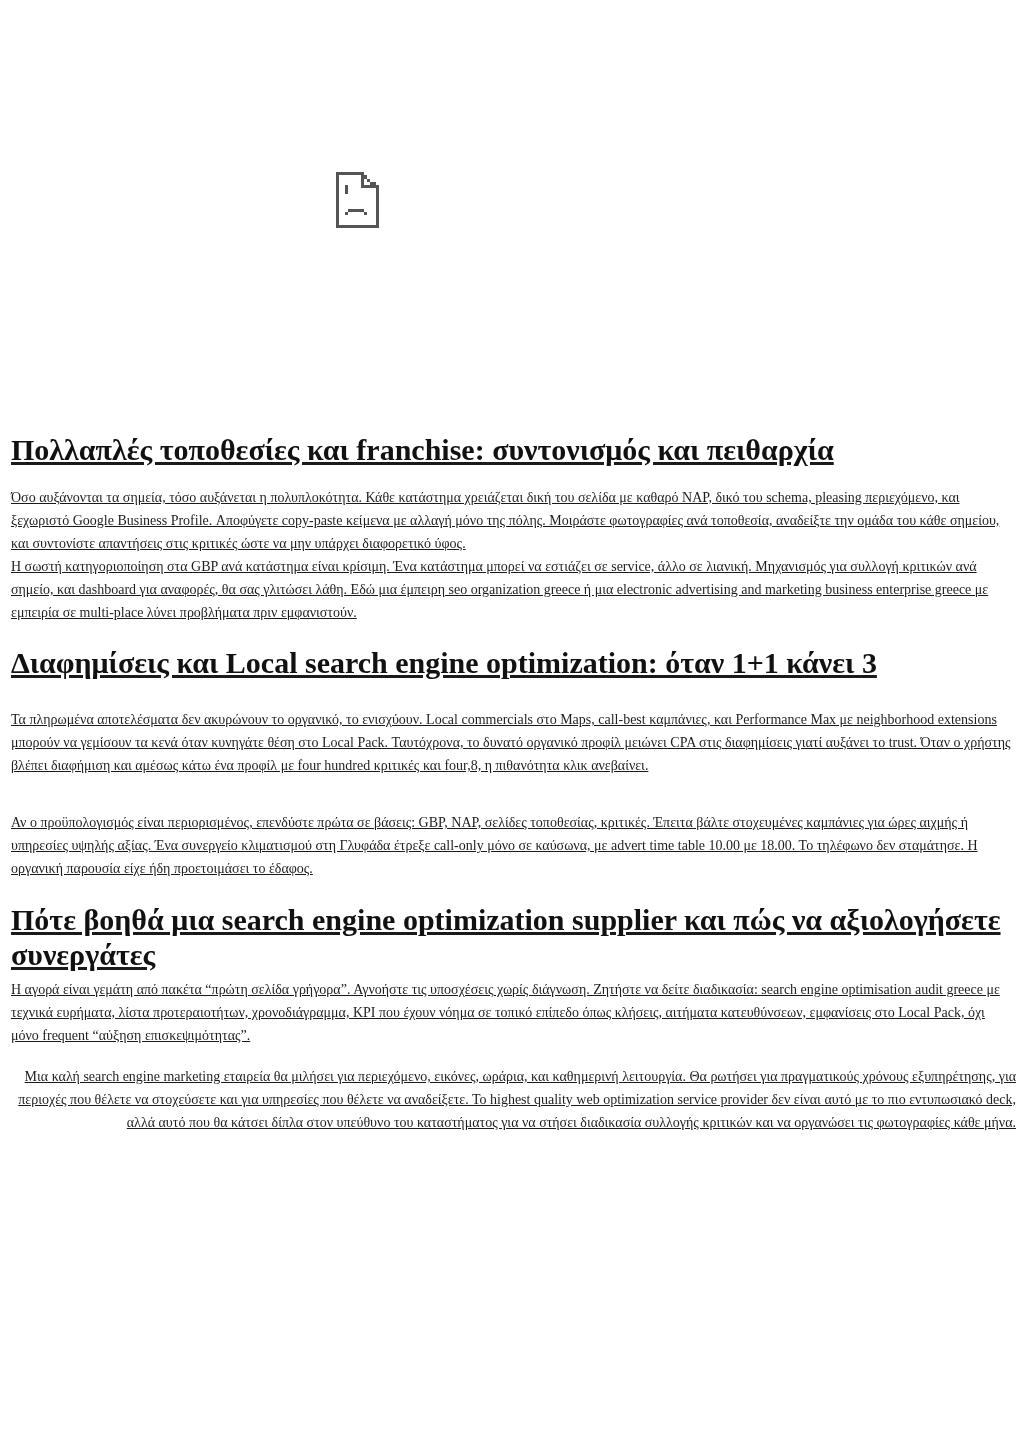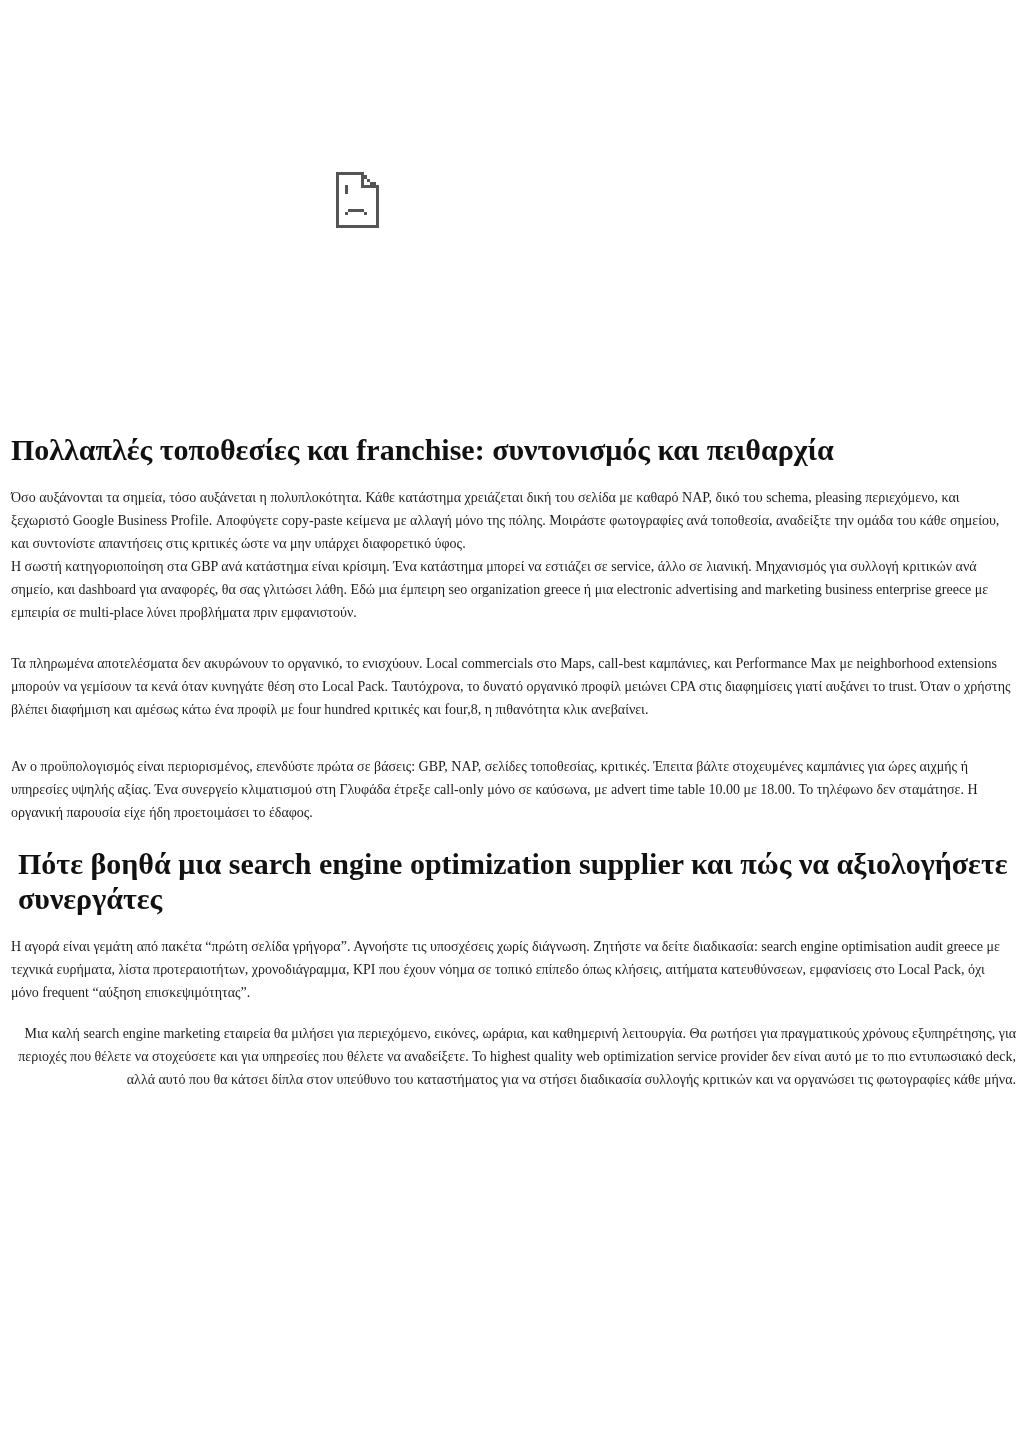--- a/index.html
+++ b/index.html
@@ -10,20 +10,21 @@
     body {
       width: 1024px;
       height: 1448px;
       overflow: hidden;
       font-family: "Liberation Serif", "DejaVu Serif", serif;
       color: #1a1a1a;
       position: relative;
     }
     .content {
       padding: 0 8px 0 11px;
+      text-decoration: underline;
     }
     .image-frame {
       position: relative;
       width: 690px;
       height: 400px;
       margin: 0;
     }
     .broken-image-icon {
       position: absolute;
       left: 325px;
@@ -44,22 +45,22 @@
       line-height: 23px;
       margin: 0;
       color: #1e1e1e;
     }
     #h-1 { margin-top: 32px; }
     #p-1-1 { margin-top: 19px; }
     #p-1-2 { }
     #h-2 { margin-top: 21px; }
     #p-2-1 { margin-top: 28px; }
     #p-2-2 { margin-top: 34px; }
-    #h-3 { margin-top: 22px; margin-left: 7px; }
-    #p-3-1 { margin-top: 19px; }
+    #h-3 { margin-top: 22px; }
+    #p-3-1 { margin-top: 6px; }
     #p-3-2 { margin-top: 18px; text-align: right; }
     #p-3-3 { margin-top: 18px; }
   </style>
 </head>
 <body>
 
 <main class="content">
 
   <div class="image-frame">
     <svg class="broken-image-icon" viewBox="0 0 14 18" shape-rendering="crispEdges">
@@ -67,20 +68,21 @@
                M8 0 H9 V5 H8 Z M8 4 H14 V5 H8 Z M9 1 H10 V2 H9 Z M10 2 H11 V3 H10 Z M11 3 H12 V4 H11 Z M12 3 H13 V4 H12 Z
                M3 4 H4 V7 H3 Z
                M4 12 H9 V13 H4 Z M3 13 H4 V14 H3 Z M9 13 H10 V14 H9 Z" fill="#555555"></path>
     </svg>
   </div>
 
   <h2 id="h-1">Πολλαπλές τοποθεσίες και franchise: συντονισμός και πειθαρχία</h2>
   <p id="p-1-1">Όσο αυξάνονται τα σημεία, τόσο αυξάνεται η πολυπλοκότητα. Κάθε κατάστημα χρειάζεται δική του σελίδα με καθαρό NAP, δικό του schema, pleasing περιεχόμενο, και ξεχωριστό Google Business Profile. Αποφύγετε copy-paste κείμενα με αλλαγή μόνο της πόλης. Μοιράστε φωτογραφίες ανά τοποθεσία, αναδείξτε την ομάδα του κάθε σημείου, και συντονίστε απαντήσεις στις κριτικές ώστε να μην υπάρχει διαφορετικό ύφος.</p>
   <p id="p-1-2">Η σωστή κατηγοριοποίηση στα GBP ανά κατάστημα είναι κρίσιμη. Ένα κατάστημα μπορεί να εστιάζει σε service, άλλο σε λιανική. Μηχανισμός για συλλογή κριτικών ανά σημείο, και dashboard για αναφορές, θα σας γλιτώσει λάθη. Εδώ μια έμπειρη seo organization greece ή μια electronic advertising and marketing business enterprise greece με εμπειρία σε multi-place λύνει προβλήματα πριν εμφανιστούν.</p>
 
+  <h2 id="h-2">Διαφημίσεις και Local search engine optimization: όταν 1+1 κάνει 3</h2>
   <p id="p-2-1">Τα πληρωμένα αποτελέσματα δεν ακυρώνουν το οργανικό, το ενισχύουν. Local commercials στο Maps, call-best καμπάνιες, και Performance Max με neighborhood extensions μπορούν να γεμίσουν τα κενά όταν κυνηγάτε θέση στο Local Pack. Ταυτόχρονα, το δυνατό οργανικό προφίλ μειώνει CPA στις διαφημίσεις γιατί αυξάνει το trust. Όταν ο χρήστης βλέπει διαφήμιση και αμέσως κάτω ένα προφίλ με four hundred κριτικές και four,8, η πιθανότητα κλικ ανεβαίνει.</p>
   <p id="p-2-2">Αν ο προϋπολογισμός είναι περιορισμένος, επενδύστε πρώτα σε βάσεις: GBP, NAP, σελίδες τοποθεσίας, κριτικές. Έπειτα βάλτε στοχευμένες καμπάνιες για ώρες αιχμής ή υπηρεσίες υψηλής αξίας. Ένα συνεργείο κλιματισμού στη Γλυφάδα έτρεξε call-only μόνο σε καύσωνα, με advert time table 10.00 με 18.00. Το τηλέφωνο δεν σταμάτησε. Η οργανική παρουσία είχε ήδη προετοιμάσει το έδαφος.</p>
 
   <h2 id="h-3">Πότε βοηθά μια search engine optimization supplier και πώς να αξιολογήσετε συνεργάτες</h2>
   <p id="p-3-1">Η αγορά είναι γεμάτη από πακέτα “πρώτη σελίδα γρήγορα”. Αγνοήστε τις υποσχέσεις χωρίς διάγνωση. Ζητήστε να δείτε διαδικασία: search engine optimisation audit greece με τεχνικά ευρήματα, λίστα προτεραιοτήτων, χρονοδιάγραμμα, KPI που έχουν νόημα σε τοπικό επίπεδο όπως κλήσεις, αιτήματα κατευθύνσεων, εμφανίσεις στο Local Pack, όχι μόνο frequent “αύξηση επισκεψιμότητας”.</p>
   <p id="p-3-2">Μια καλή search engine marketing εταιρεία θα μιλήσει για περιεχόμενο, εικόνες, ωράρια, και καθημερινή λειτουργία. Θα ρωτήσει για πραγματικούς χρόνους εξυπηρέτησης, για περιοχές που θέλετε να στοχεύσετε και για υπηρεσίες που θέλετε να αναδείξετε. Το highest quality web optimization service provider δεν είναι αυτό με το πιο εντυπωσιακό deck, αλλά αυτό που θα κάτσει δίπλα στον υπεύθυνο του καταστήματος για να στήσει διαδικασία συλλογής κριτικών και να οργανώσει τις φωτογραφίες κάθε μήνα.</p>
 
 </main>
 
 </body></html>

